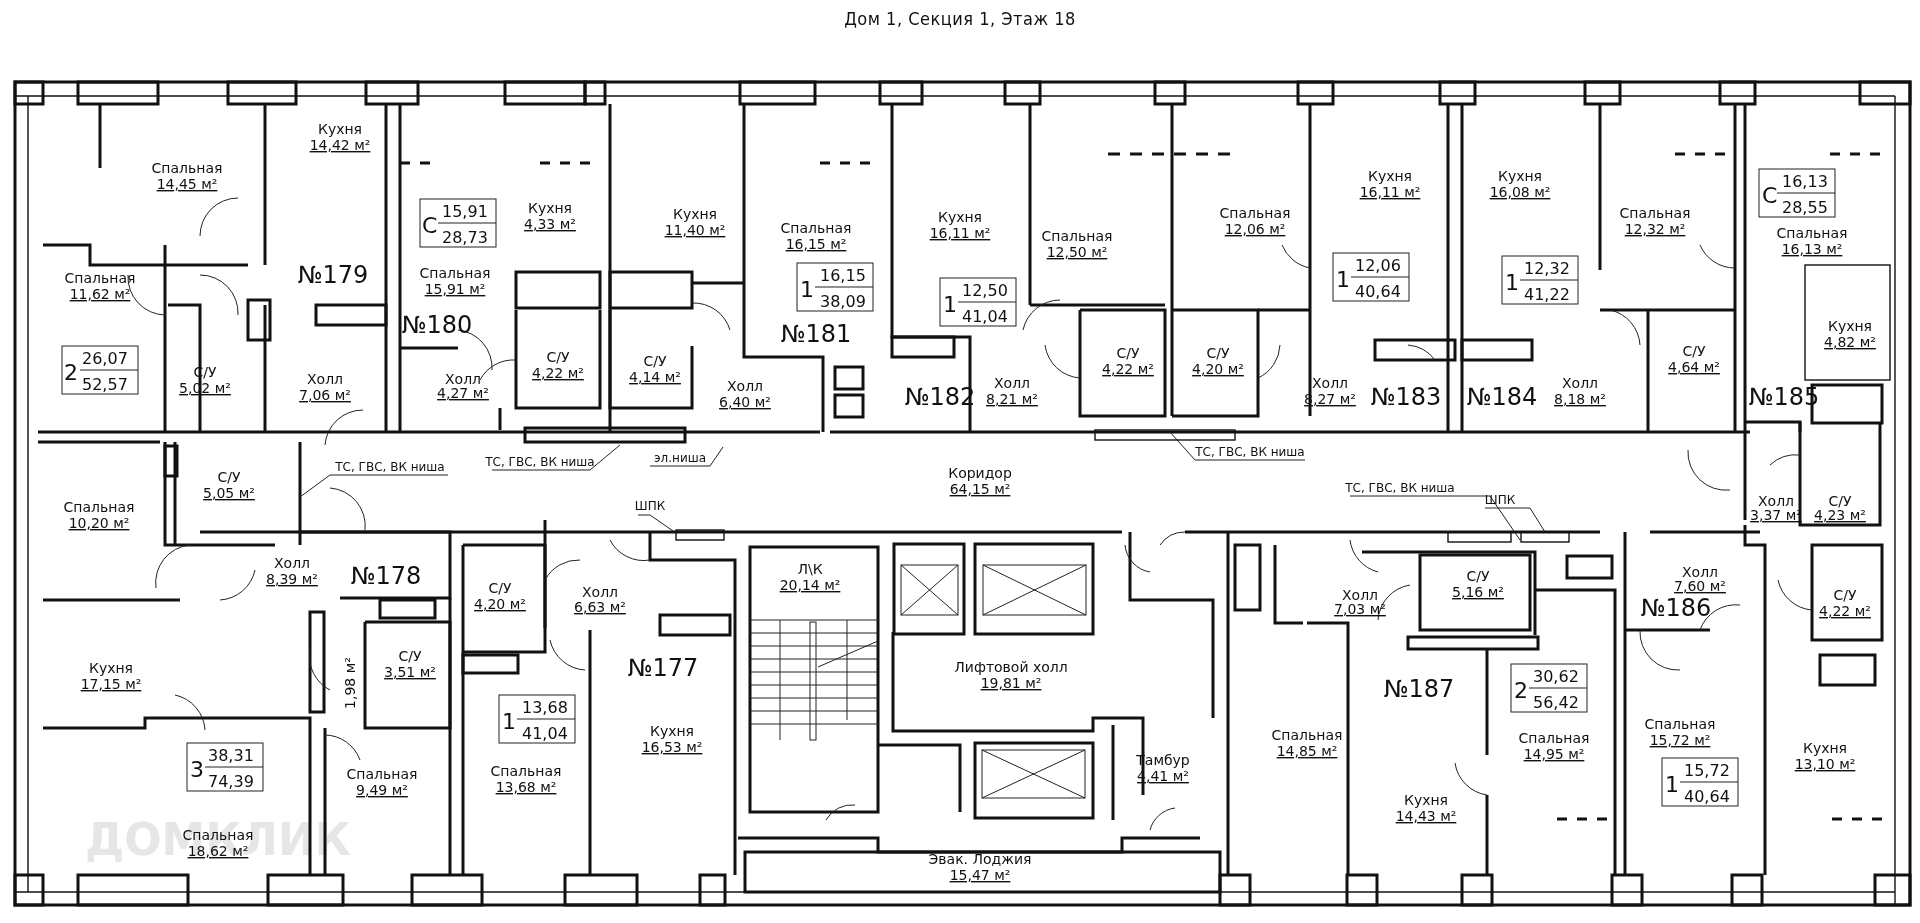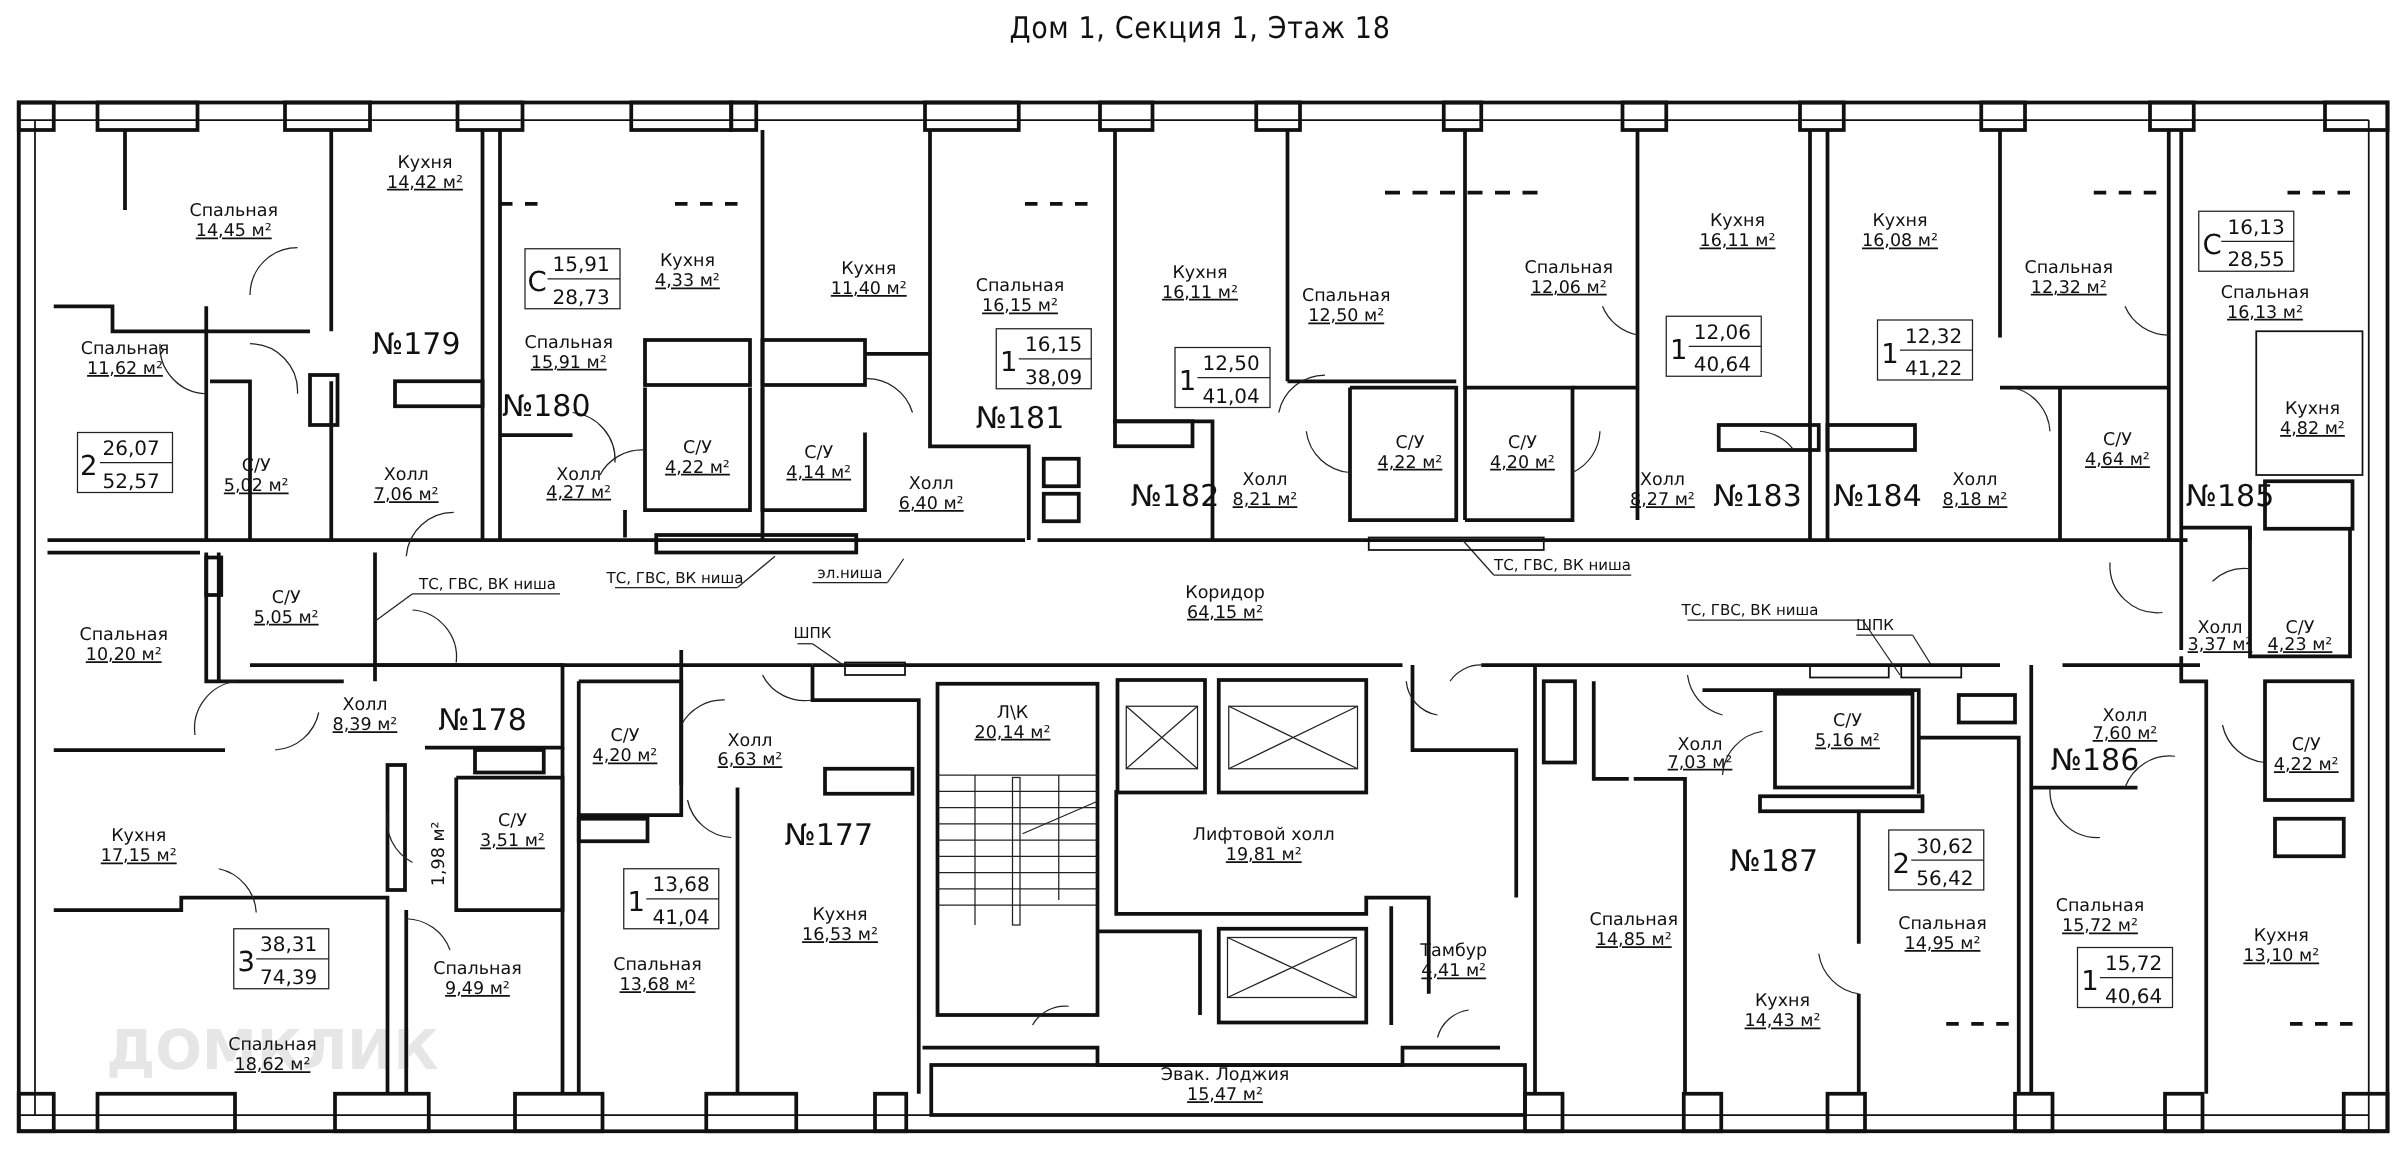--- a/index.html
+++ b/index.html
@@ -1,17 +1,17 @@
 <!DOCTYPE html>
 <html><head>
 <meta charset="utf-8">
 <style>
   html,body{margin:0;padding:0;background:#ffffff;}
   body{width:1920px;height:923px;position:relative;overflow:hidden;font-family:"DejaVu Sans Condensed","DejaVu Sans",sans-serif;color:#111;}
-  #title{position:absolute;top:8px;left:0;width:1920px;text-align:center;font-size:24px;letter-spacing:0.5px;}
+  #title{position:absolute;top:8px;left:0;width:1920px;text-align:center;font-size:18px;letter-spacing:0.5px;}
   svg{position:absolute;left:0;top:0;}
   .w{fill:none;stroke:#111;stroke-width:3;}
   .wt{fill:none;stroke:#111;stroke-width:1.4;}
   .thin{fill:none;stroke:#222;stroke-width:1;}
   .lbl{font-family:"DejaVu Sans",sans-serif;font-size:14px;fill:#111;text-anchor:middle;}
   .num{font-family:"DejaVu Sans",sans-serif;font-size:24px;fill:#111;text-anchor:middle;}
   .big{font-family:"DejaVu Sans",sans-serif;font-size:22px;fill:#111;}
   .sm{font-family:"DejaVu Sans",sans-serif;font-size:16px;fill:#111;}
   .wm{font-family:"DejaVu Sans",sans-serif;font-size:44px;fill:#e6e6e6;font-weight:bold;}
 </style>

